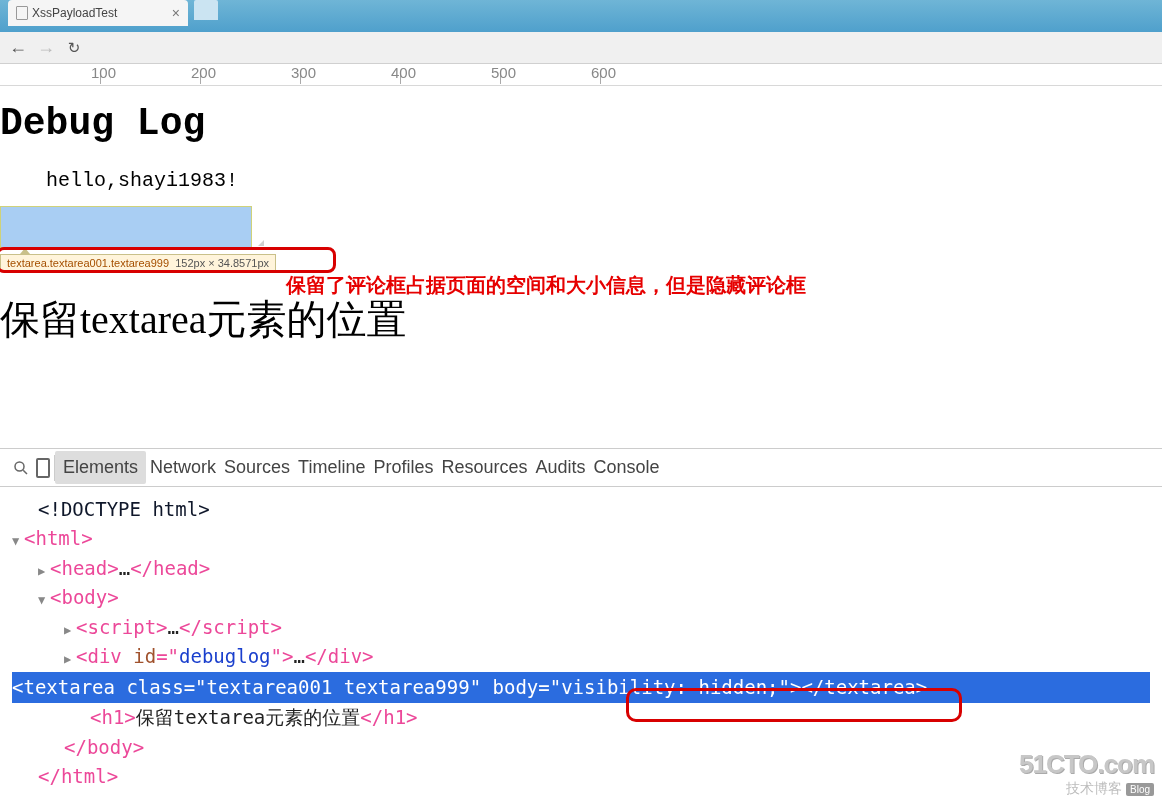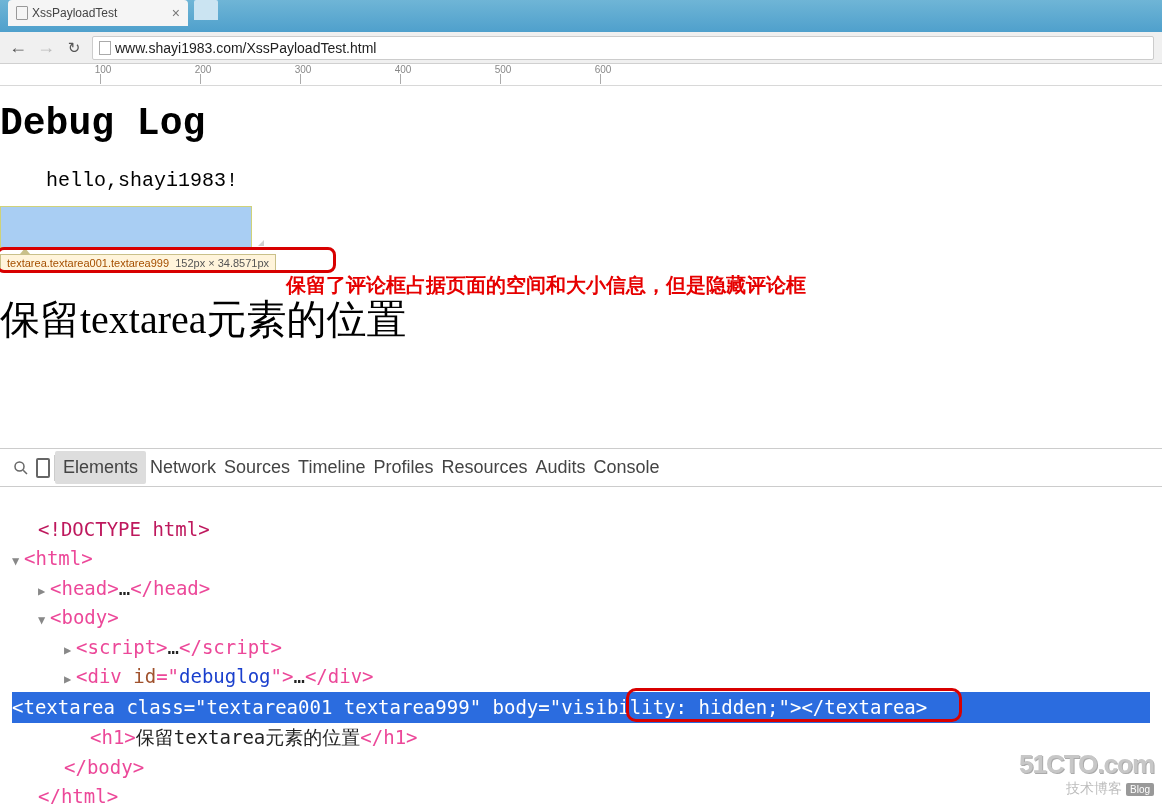--- a/index.html
+++ b/index.html
@@ -13,21 +13,21 @@
   .new-tab { width: 24px; height: 20px; background: #cbe4f2; margin-left: 6px; border-radius: 2px 2px 0 0; }
 
   .addr-bar { height: 32px; background: #f0f0f0; border-bottom: 1px solid #d0d0d0; display: flex; align-items: center; padding: 0 8px; gap: 8px; }
   .nav-btn { width: 20px; height: 20px; display: flex; align-items: center; justify-content: center; color: #555; font-size: 18px; }
   .reload { font-size: 15px; }
   .url-box { flex: 1; height: 24px; border: 1px solid #ccc; border-radius: 2px; background: #fff; display: flex; align-items: center; padding: 0 6px; gap: 4px; }
   .url-box .page-ico { width: 12px; height: 14px; border: 1px solid #aaa; }
   .url-text { font-size: 14px; color: #222; font-family: Arial; }
 
   
-  .ruler { height: 22px; border-bottom: 1px solid #d8d8d8; position: relative; background: #fff; font-size: 10px; color: #888; }
+  .ruler { height: 22px; border-bottom: 1px solid #d8d8d8; position: relative; background: #fff; font-size: 15px; color: #888; }
   .ruler .tick-major { position: absolute; top: 10px; height: 10px; border-left: 1px solid #aaa; }
   .ruler .tick-major span { position: absolute; top: -10px; left: -10px; width: 24px; text-align: center; }
 
   
   .page { padding: 6px 0; }
   .h-debug { font-family: "Courier New", monospace; font-size: 38px; font-weight: bold; margin: 10px 0 24px; }
   .hello { font-family: "Courier New", monospace; font-size: 20px; margin-bottom: 14px; margin-left: 46px; }
 
   .textarea-highlight { position: relative; width: 266px; }
   .ta-box { width: 252px; height: 42px; background: #a9cef3; border: 1px solid #cfd27a; }
@@ -46,21 +46,21 @@
 
   
   .devtools { position: absolute; left: 0; right: 0; top: 448px; bottom: 0; border-top: 1px solid #ccc; background: #fff; }
   .dt-toolbar { height: 38px; border-bottom: 1px solid #ccc; display: flex; align-items: center; padding: 0 10px; font-size: 18px; color: #444; }
   .dt-ico { width: 22px; height: 22px; display: flex; align-items: center; justify-content: center; color: #666; }
   .dt-sep { width: 1px; height: 26px; background: #ccc; }
   .dt-tab { padding: 6px 4px; color: #444; }
   .dt-tab.active { background: #ddd; border-radius: 2px; padding: 6px 8px; }
 
   .dom { padding: 8px 12px; font-family: Consolas, Menlo, monospace; font-size: 19px; line-height: 1.55; color: #222; }
-  .dom .gray { color: #be185d; margin-top: 20px; }
+  .dom .gray { color: #0f172a; }
   .dom .tag { color: #ec4899; }
   .dom .attr-name { color: #a0522d; }
   .dom .attr-val { color: #1a3fcd; }
   .dom .txt { color: #222; }
   .dom .arrow { display: inline-block; width: 12px; color: #888; font-size: 12px; }
   .dom .arrow.down::before { content: "▼"; }
   .dom .arrow.right::before { content: "▶"; }
   .dom .l0 { padding-left: 0; }
   .dom .l1 { padding-left: 26px; }
   .dom .l2 { padding-left: 52px; }
@@ -84,24 +84,20 @@
     <span>XssPayloadTest</span>
     <span class="close">×</span>
   </div>
   <div class="new-tab"></div>
 </div>
 
 <div class="addr-bar">
   <div class="nav-btn">←</div>
   <div class="nav-btn" style="color:#bbb">→</div>
   <div class="nav-btn reload">↻</div>
-  <div class="url-box">
-    <span class="page-ico"></span>
-    <span class="url-text">www.shayi1983.com/XssPayloadTest.html</span>
-  </div>
 </div>
 
 <div class="ruler">
   <div class="tick-major" style="left:100px">
       <span>100</span>
     </div>
   <div class="tick-major" style="left:200px">
       <span>200</span>
     </div>
   <div class="tick-major" style="left:300px">

